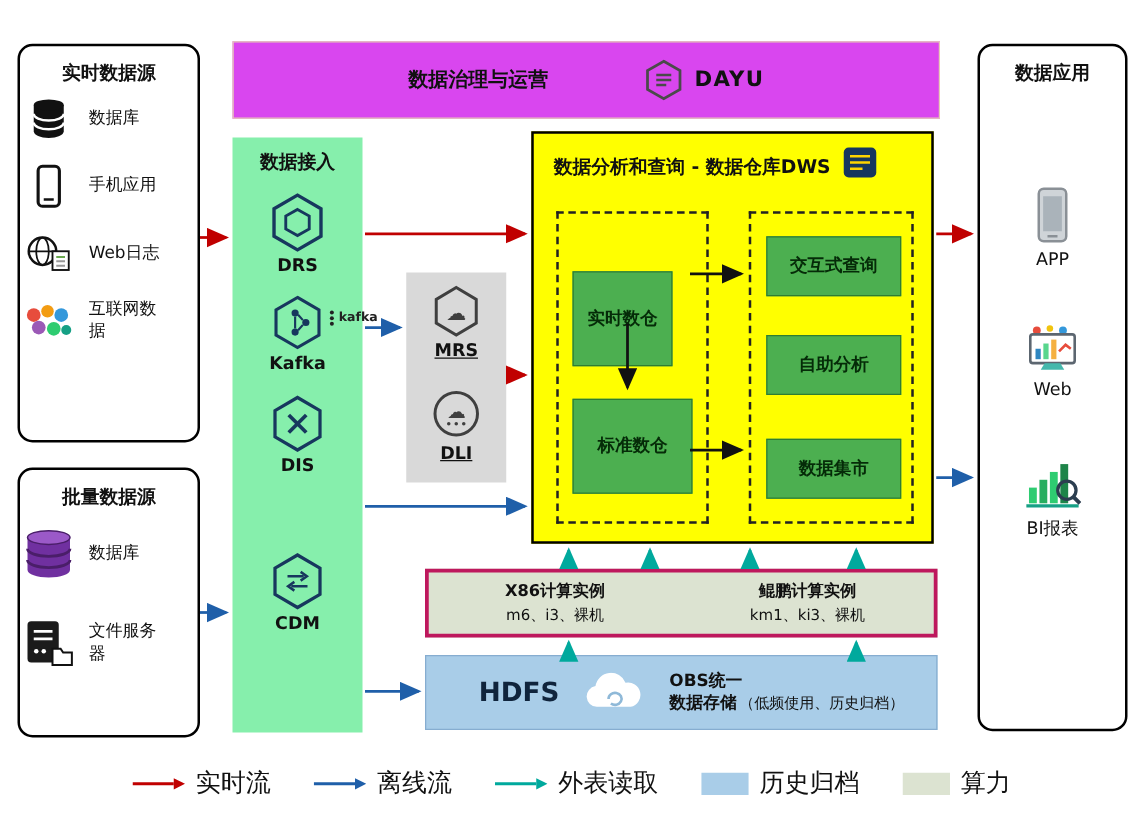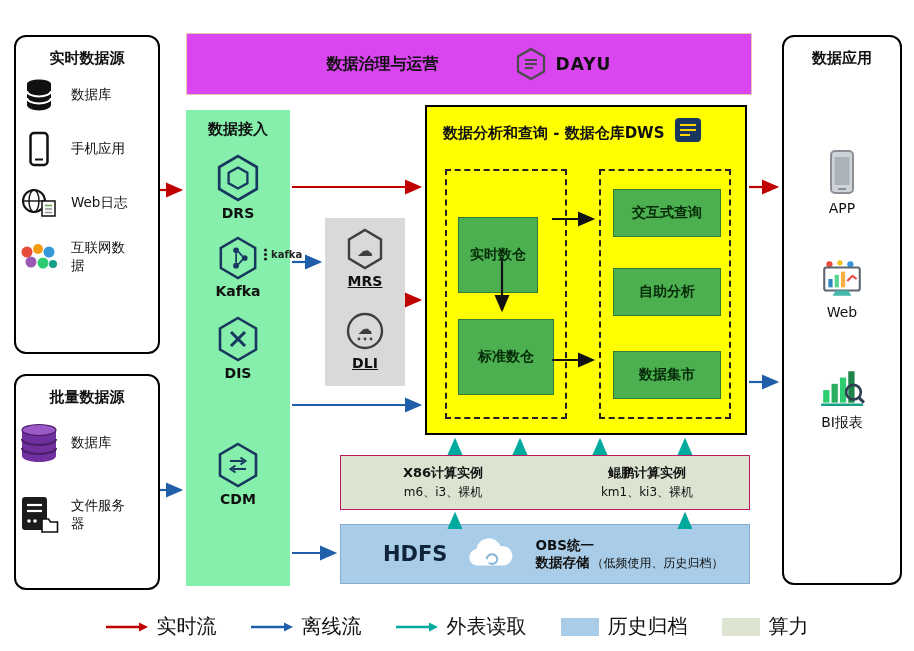--- a/index.html
+++ b/index.html
@@ -40,21 +40,21 @@
 
   
   .dws{background:#FFFF00;border:2px solid #000;box-sizing:border-box;}
   .dws-title{position:absolute;top:10px;left:16px;display:flex;align-items:flex-end;gap:10px;
              font-weight:bold;font-size:15px;}
   .dashed-box{position:absolute;border:2px dashed #222;box-sizing:border-box;}
   .green-box{position:absolute;background:#4CAF50;border:1.5px solid #2e7d32;box-sizing:border-box;
              display:flex;align-items:center;justify-content:center;font-weight:bold;font-size:14px;color:#052b08;}
 
   
-  .compute{background:#DCE3D1;border:1px solid #be185d;box-sizing:border-box;display:flex;}
+  .compute{background:#DCE3D1;border:3px solid #be185d;box-sizing:border-box;display:flex;}
   .inst{flex:1;display:flex;flex-direction:column;align-items:center;justify-content:center;gap:2px;}
   .inst-title{font-weight:bold;font-size:13px;}
   .inst-sub{font-size:12px;}
 
   
   .storage{background:#A9CDE8;border:1px solid #86add0;box-sizing:border-box;
            display:flex;align-items:center;padding-left:42px;gap:20px;}
   .hdfs-label{font-weight:bold;font-size:21px;color:#10243c;}
   .obs-text{display:flex;flex-direction:column;line-height:1.25;}
   .obs-b{font-weight:bold;font-size:13.5px;}

